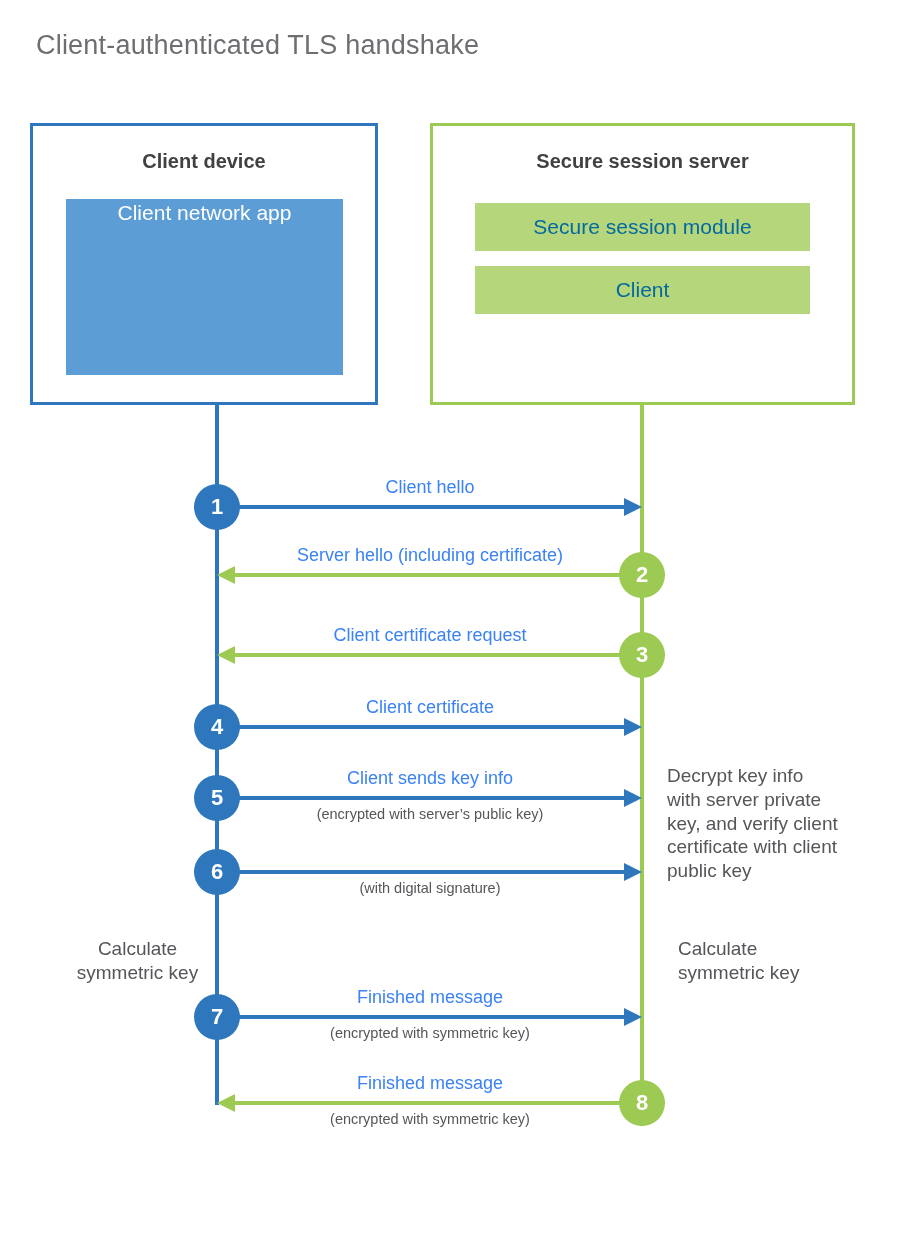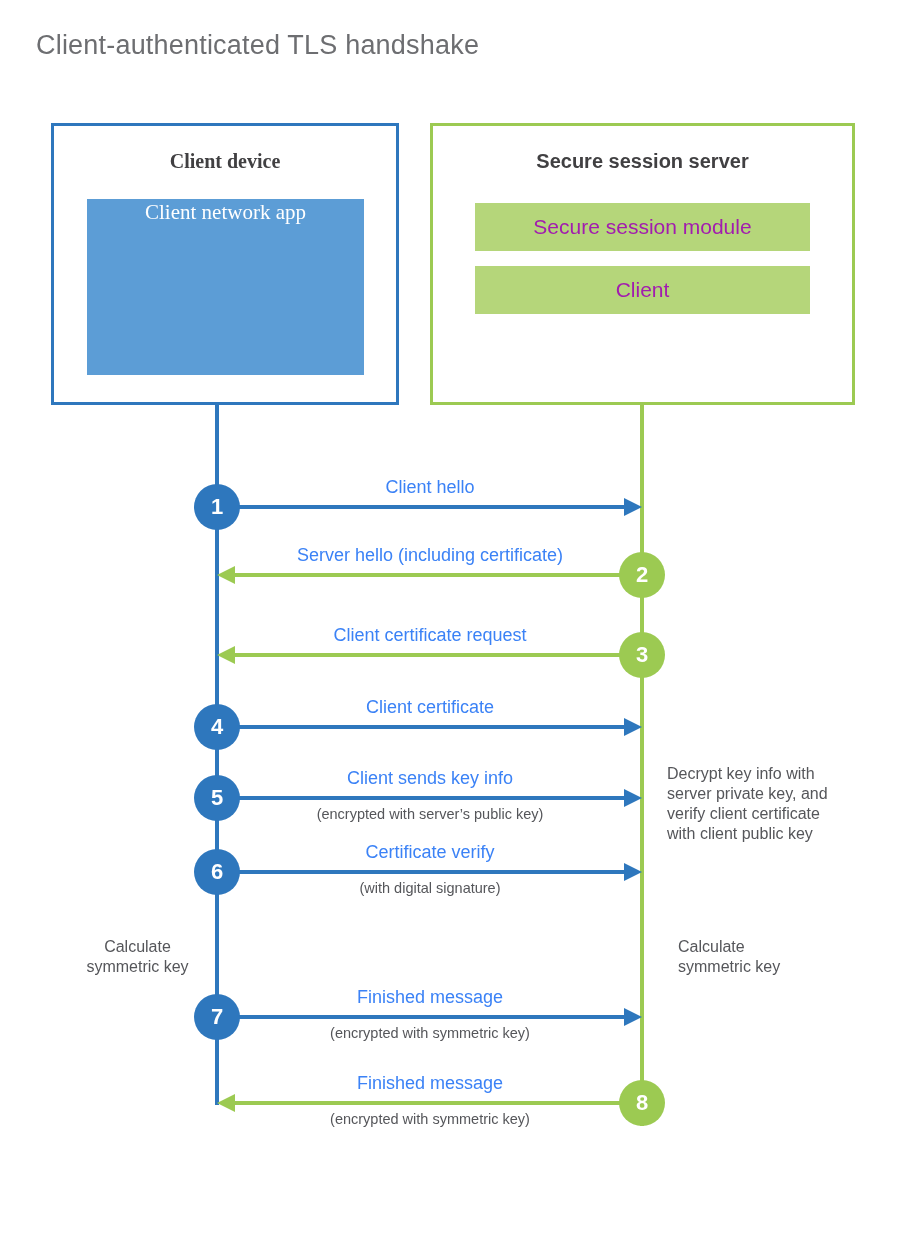--- a/index.html
+++ b/index.html
@@ -10,37 +10,37 @@
   }
   .title {
     position:absolute; left:36px; top:30px;
     font-size:27px; font-weight:300; color:#6d6e71; letter-spacing:0.2px;
   }
   
   .entity-box {
     position:absolute; top:123px; height:282px; background:#ffffff;
     border:3px solid; 
   }
-  .client-box { left:51px;  width:348px; border-color:#2e77bd;font-family:Liberation Serif, serif; }
+  .client-box { left:30px;  width:348px; border-color:#2e77bd; }
   .server-box { left:430px; width:425px; border-color:#9cca52; }
   .entity-title {
     position:absolute; top:24px; left:0; width:100%; text-align:center;
     font-size:20px; font-weight:bold; color:#414042;
   }
   .client-app-rect {
     position:absolute; left:33px; top:73px; width:277px; height:176px;
     background:#5c9dd6; display:flex; align-items:flex-start; justify-content:center;
   }
   .client-app-rect span {
     display:block; width:180px; text-align:center; color:#ffffff;
     font-size:21px; line-height:1.3;
   }
   .server-bar {
     position:absolute; left:42px; width:335px; height:48px; background:#b5d67a;
-    color:#a21caf; font-size:21px;
+    color:#0369a1; font-size:21px;
     display:flex; align-items:center; justify-content:center;
   }
   
   .lifeline { position:absolute; width:4px; top:405px; }
   .lifeline.blue  { left:215px; height:700px; background:#2e77bd; }
   .lifeline.green { left:640px; height:721px; background:#9cca52; }
   
   .msg-label {
     position:absolute; left:230px; width:400px; text-align:center;
     font-size:18px; color:#3b82f6;
@@ -65,21 +65,21 @@
   }
   
   .step-circle {
     position:absolute; width:46px; height:46px; border-radius:50%;
     color:#ffffff; font-size:22px; font-weight:bold;
     display:flex; align-items:center; justify-content:center;
   }
   .step-circle.blue  { background:#2e77bd; left:194px; }
   .step-circle.green { background:#9cca52; left:619px; }
   
-  .note { position:absolute; font-size:16px; color:#55565a; line-height:1.25; }
+  .note { position:absolute; font-size:19px; color:#55565a; line-height:1.25; }
   .note.server-note { left:667px; top:764px; width:172px; }
   .note.client-calc { left:70px;  top:937px; width:135px; text-align:center; }
   .note.server-calc { left:678px; top:937px; width:135px; text-align:left; }
 </style>
 </head>
 <body>
 
 <div class="page">
 
   <div class="title">Client-authenticated TLS handshake</div>
@@ -118,21 +118,20 @@
 
   <div class="msg-label" style="top:697px">Client certificate</div>
   <div class="arrow right" style="top:725px"></div>
   <div class="step-circle blue" style="top:704px">4</div>
 
   <div class="msg-label" style="top:768px">Client sends key info</div>
   <div class="arrow right" style="top:796px"></div>
   <div class="msg-sub" style="top:806px">(encrypted with server’s public key)</div>
   <div class="step-circle blue" style="top:775px">5</div>
 
-  <div class="msg-label" style="top:842px">Certificate verify</div>
   <div class="arrow right" style="top:870px"></div>
   <div class="msg-sub" style="top:880px">(with digital signature)</div>
   <div class="step-circle blue" style="top:849px">6</div>
 
   <div class="note server-note">Decrypt key info with server private key, and verify client certificate with client public key</div>
   <div class="note client-calc">Calculate symmetric key</div>
   <div class="note server-calc">Calculate symmetric key</div>
 
   <div class="msg-label" style="top:987px">Finished message</div>
   <div class="arrow right" style="top:1015px"></div>

